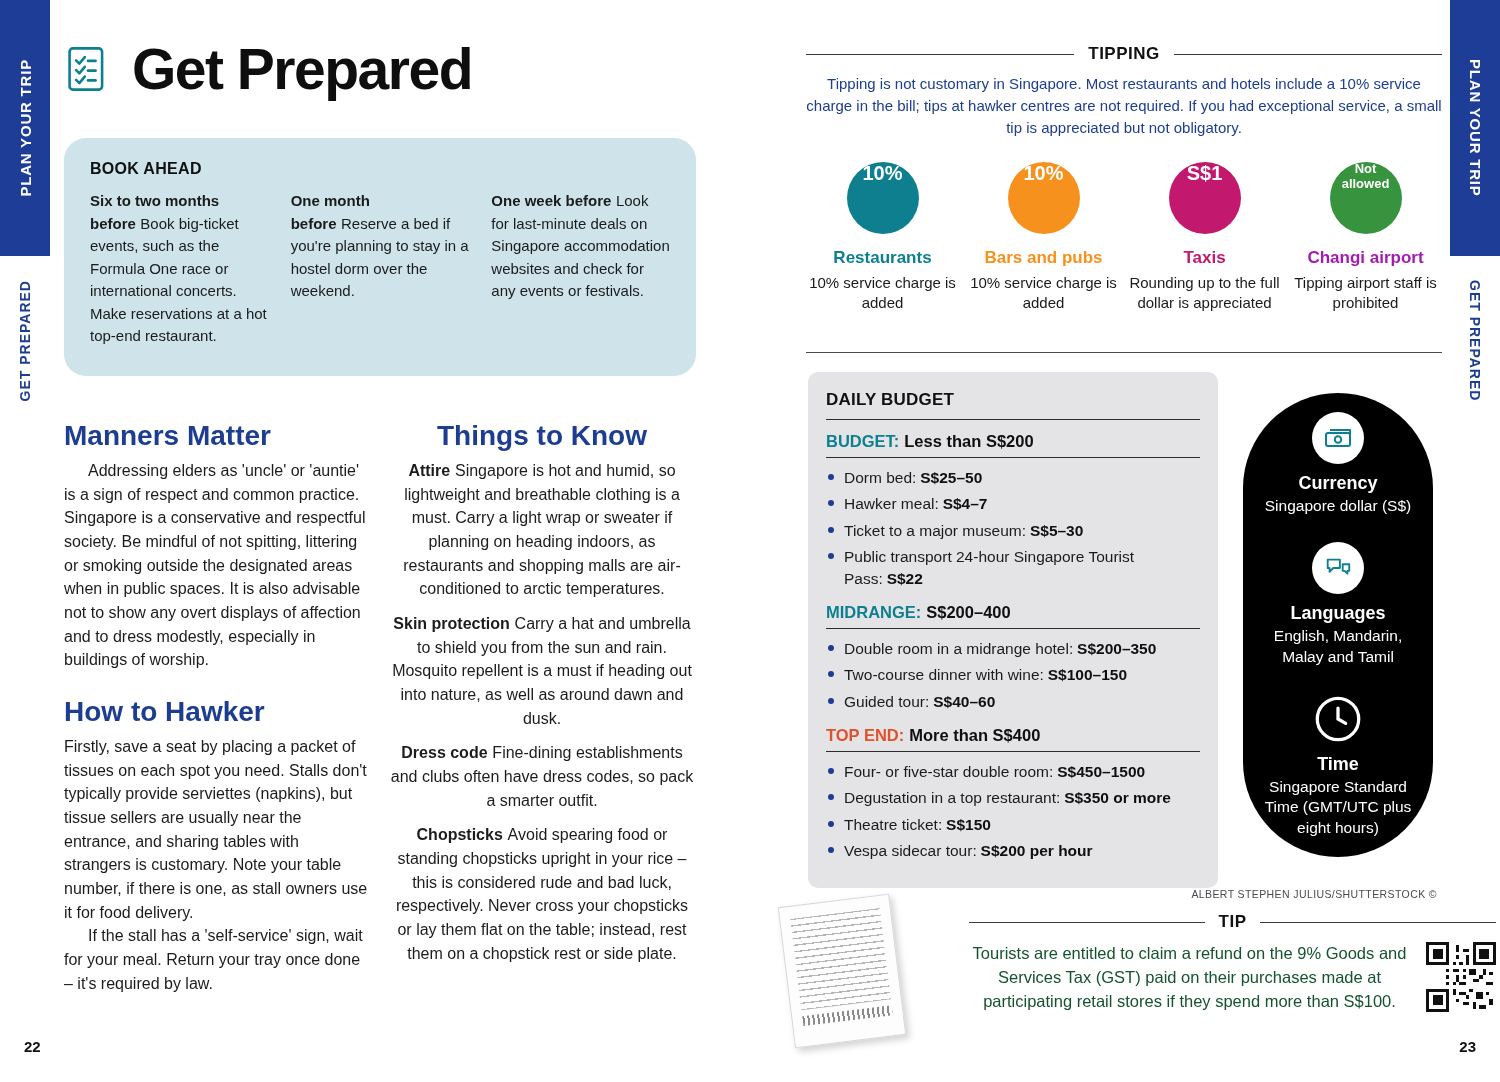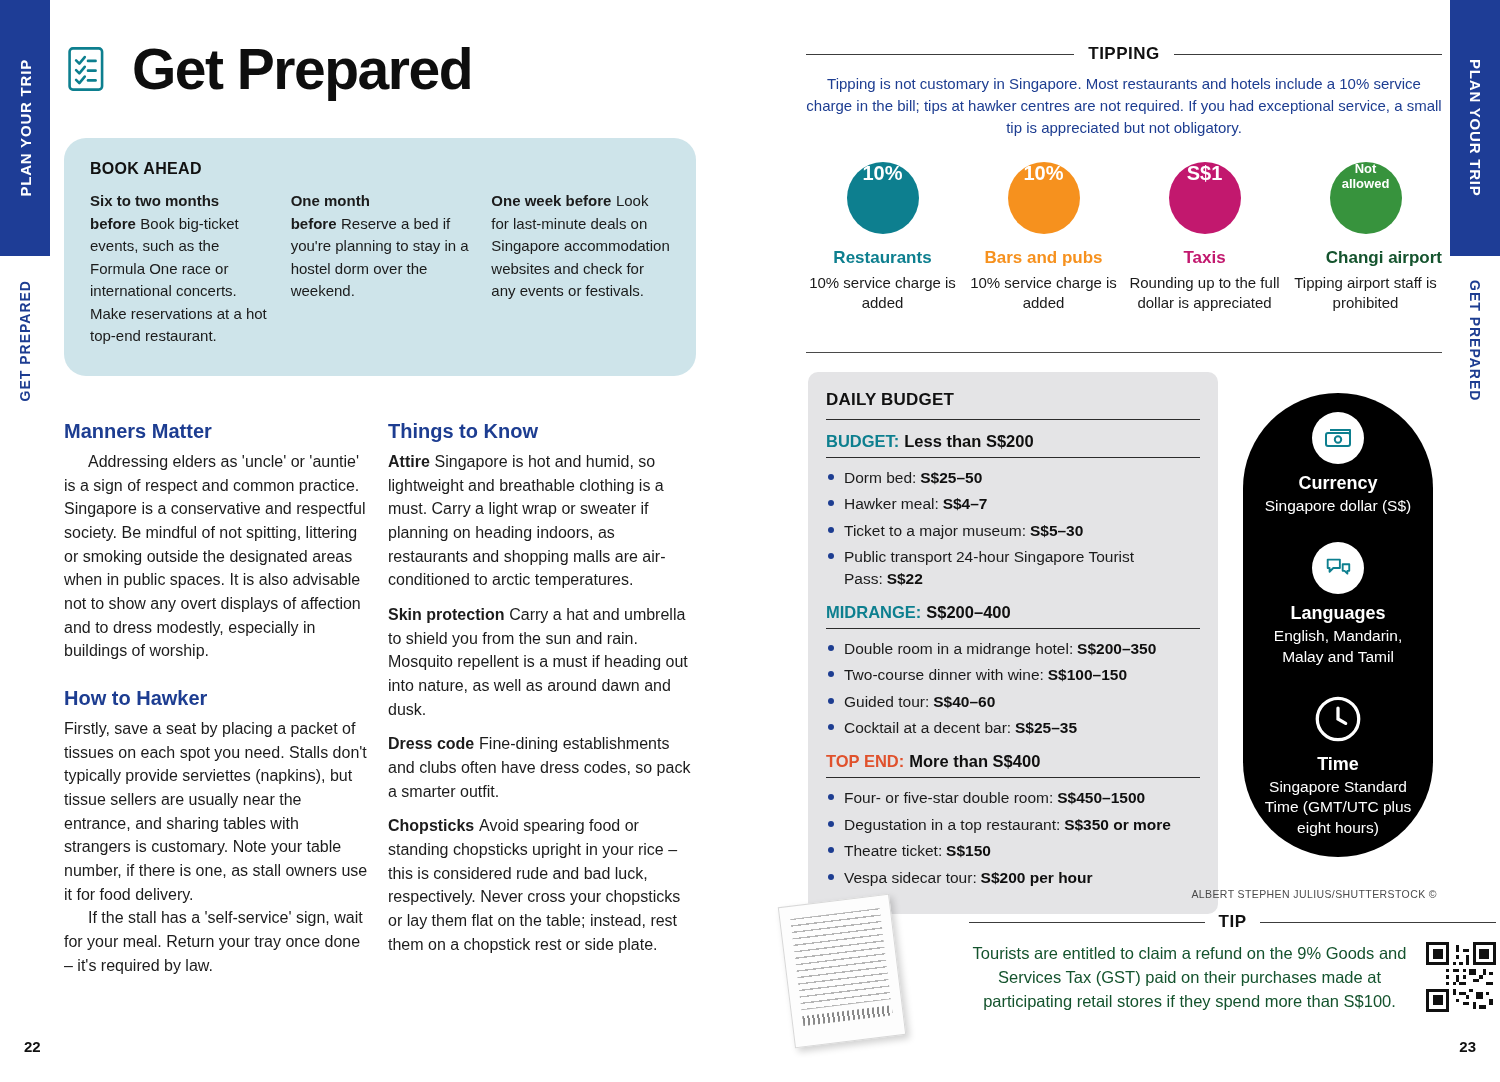--- a/index.html
+++ b/index.html
@@ -23,22 +23,22 @@
   .page-title { font-size:57px; font-weight:700; letter-spacing:-1.5px; color:#0e0e0e; }
 
   .book-ahead { position:absolute; left:64px; top:138px; width:632px; height:238px; border-radius:22px; padding:22px 26px 18px; }
   .ba-head { font-size:16px; font-weight:700; letter-spacing:.3px; color:#111; margin-bottom:12px; }
   .ba-grid { display:grid; grid-template-columns:1fr 1fr 1fr; column-gap:22px; }
   .ba-col { font-size:15px; line-height:1.5; color:#1b1b1b; }
   .lead { font-weight:700; margin-right:.3em; }
 
   .col { position:absolute; top:420px; }
   .col1 { left:64px; width:304px; }
-  .col2 { left:388px; width:308px; }
-  .blue-head { font-size:20px; font-weight:700; color:#1d3d91; margin-bottom:7px; }
+  .col2 { left:388px; width:308px;text-align:center; }
+  .blue-head { font-size:28px; font-weight:700; color:#1d3d91; margin-bottom:7px; }
   .blue-head.mt { margin-top:24px; }
   .body { font-size:16px; line-height:1.48; color:#1c1c1c; }
   .body.indent { text-indent:24px; }
   .para { margin-bottom:11px; }
 
   .page-num { position:absolute; top:1038px; font-size:15px; font-weight:700; color:#111; }
   .page-num.left { left:24px; } .page-num.right { right:24px; }
 
   
   .rule-head { display:flex; align-items:center; gap:14px; }
@@ -176,21 +176,21 @@
       <div class="tip-circle" style="background: rgb(194, 24, 110);">
           <span>S$1</span>
         </div>
       <div class="tip-label" style="color: rgb(194, 24, 110);">Taxis</div>
       <div class="tip-desc">Rounding up to the full dollar is appreciated</div>
     </div>
     <div class="tip-cell">
       <div class="tip-circle" style="background: rgb(55, 147, 61);">
           <span>Not allowed</span>
         </div>
-      <div class="tip-label" style="color: #14532d; text-align: right;">Changi airport</div>
+      <div class="tip-label" style="color: #a21caf;">Changi airport</div>
       <div class="tip-desc">Tipping airport staff is prohibited</div>
     </div>
   </div>
 
   <div class="tipping-divider"></div>
 
   <section class="daily-budget" style="background: rgb(228, 228, 230);">
     <h2 class="db-head">DAILY BUDGET</h2>
     <div class="db-rule"></div>
 
@@ -204,21 +204,20 @@
       <li><span>Public transport 24-hour Singapore Tourist Pass:</span><span class="it-value">S$22</span></li>
     </ul>
 
     <div class="db-sec-head">
       <span style="color: rgb(13, 127, 143);">MIDRANGE:</span><span class="sec-range">S$200–400</span>
     </div>
     <ul class="db-list">
       <li><span>Double room in a midrange hotel:</span><span class="it-value">S$200–350</span></li>
       <li><span>Two-course dinner with wine:</span><span class="it-value">S$100–150</span></li>
       <li><span>Guided tour:</span><span class="it-value">S$40–60</span></li>
-      <li><span>Cocktail at a decent bar:</span><span class="it-value">S$25–35</span></li>
     </ul>
 
     <div class="db-sec-head">
       <span style="color: rgb(224, 81, 44);">TOP END:</span><span class="sec-range">More than S$400</span>
     </div>
     <ul class="db-list">
       <li><span>Four- or five-star double room:</span><span class="it-value">S$450–1500</span></li>
       <li><span>Degustation in a top restaurant:</span><span class="it-value">S$350 or more</span></li>
       <li><span>Theatre ticket:</span><span class="it-value">S$150</span></li>
       <li><span>Vespa sidecar tour:</span><span class="it-value">S$200 per hour</span></li>

